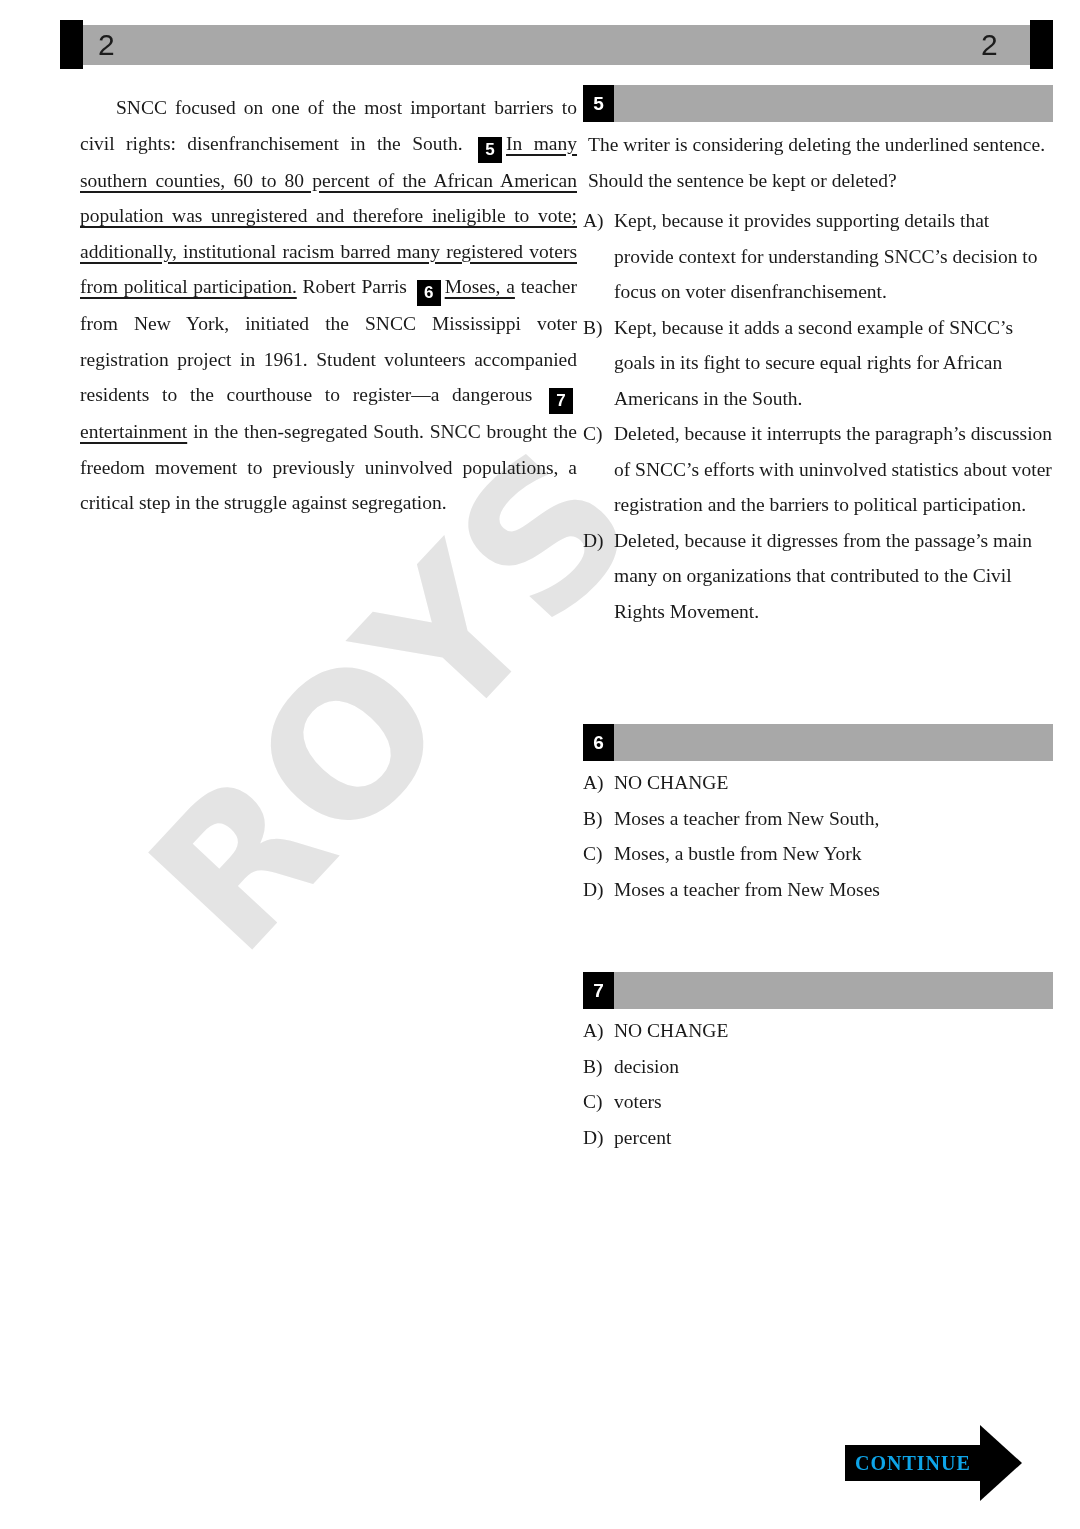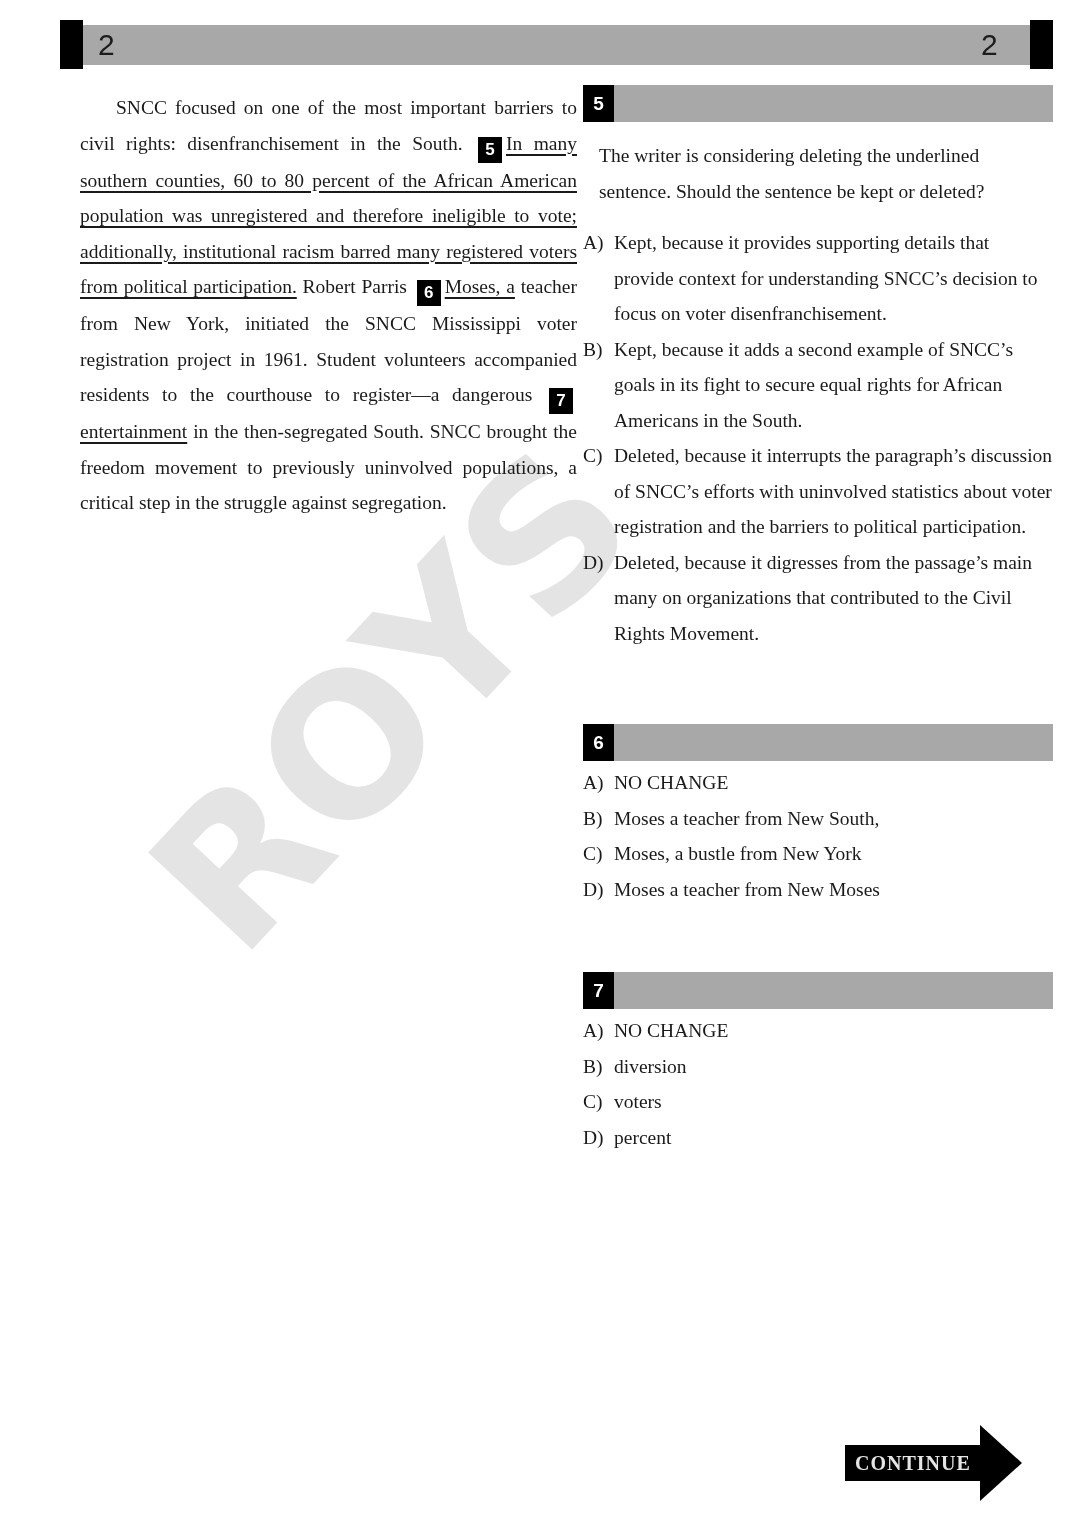--- a/index.html
+++ b/index.html
@@ -49,29 +49,29 @@
   .question { position:absolute; left:583px; width:470px; z-index:1; }
   .question.q5 { top:85px; }
   .question.q6 { top:724px; }
   .question.q7 { top:972px; }
   .qbar { position:relative; height:37px; background:#a8a8a8; margin-bottom:4px; }
   .qnum {
     position:absolute; left:0; top:0; width:31px; height:37px; background:#000;
     color:#fff; font-family:"Liberation Sans", sans-serif; font-weight:bold;
     font-size:19px; line-height:37px; text-align:center;
   }
-  .prompt { margin:16px; font-size:19.5px; line-height:35.5px; text-align:left; }
+  .prompt { margin:5px; font-size:19.5px; line-height:35.5px; text-align:left; }
   .opt { display:flex; font-size:19.5px; line-height:35.5px; }
   .opt .letter { flex:none; width:31px; }
   .opt .text { flex:1; }
 
   
   .continue { position:absolute; left:845px; top:1425px; height:76px; display:flex; align-items:center; z-index:1; cursor:pointer; }
   .continue-label {
-    background:#000; color:#e5e5e5; height:36px; line-height:36px; padding:0 10px;
+    background:#000; color:#0ea5e9; height:36px; line-height:36px; padding:0 10px;
     font-family:"Liberation Serif", serif; font-weight:bold; font-size:20px; letter-spacing:1px;
   }
   .continue-arrow {
     width:0; height:0; margin-left:-1px;
     border-left:42px solid #000;
     border-top:38px solid transparent;
     border-bottom:38px solid transparent;
   }
 </style>
 </head>
@@ -137,21 +137,21 @@
   <section class="question q7">
     <div class="qbar">
       <div class="qnum">7</div>
     </div>
     <div class="opt">
       <span class="letter">A)</span>
       <span class="text">NO CHANGE</span>
     </div>
     <div class="opt">
       <span class="letter">B)</span>
-      <span class="text">diversion</span>
+      <span class="text">decision</span>
     </div>
     <div class="opt">
       <span class="letter">C)</span>
       <span class="text">voters</span>
     </div>
     <div class="opt">
       <span class="letter">D)</span>
       <span class="text">percent</span>
     </div>
   </section>

